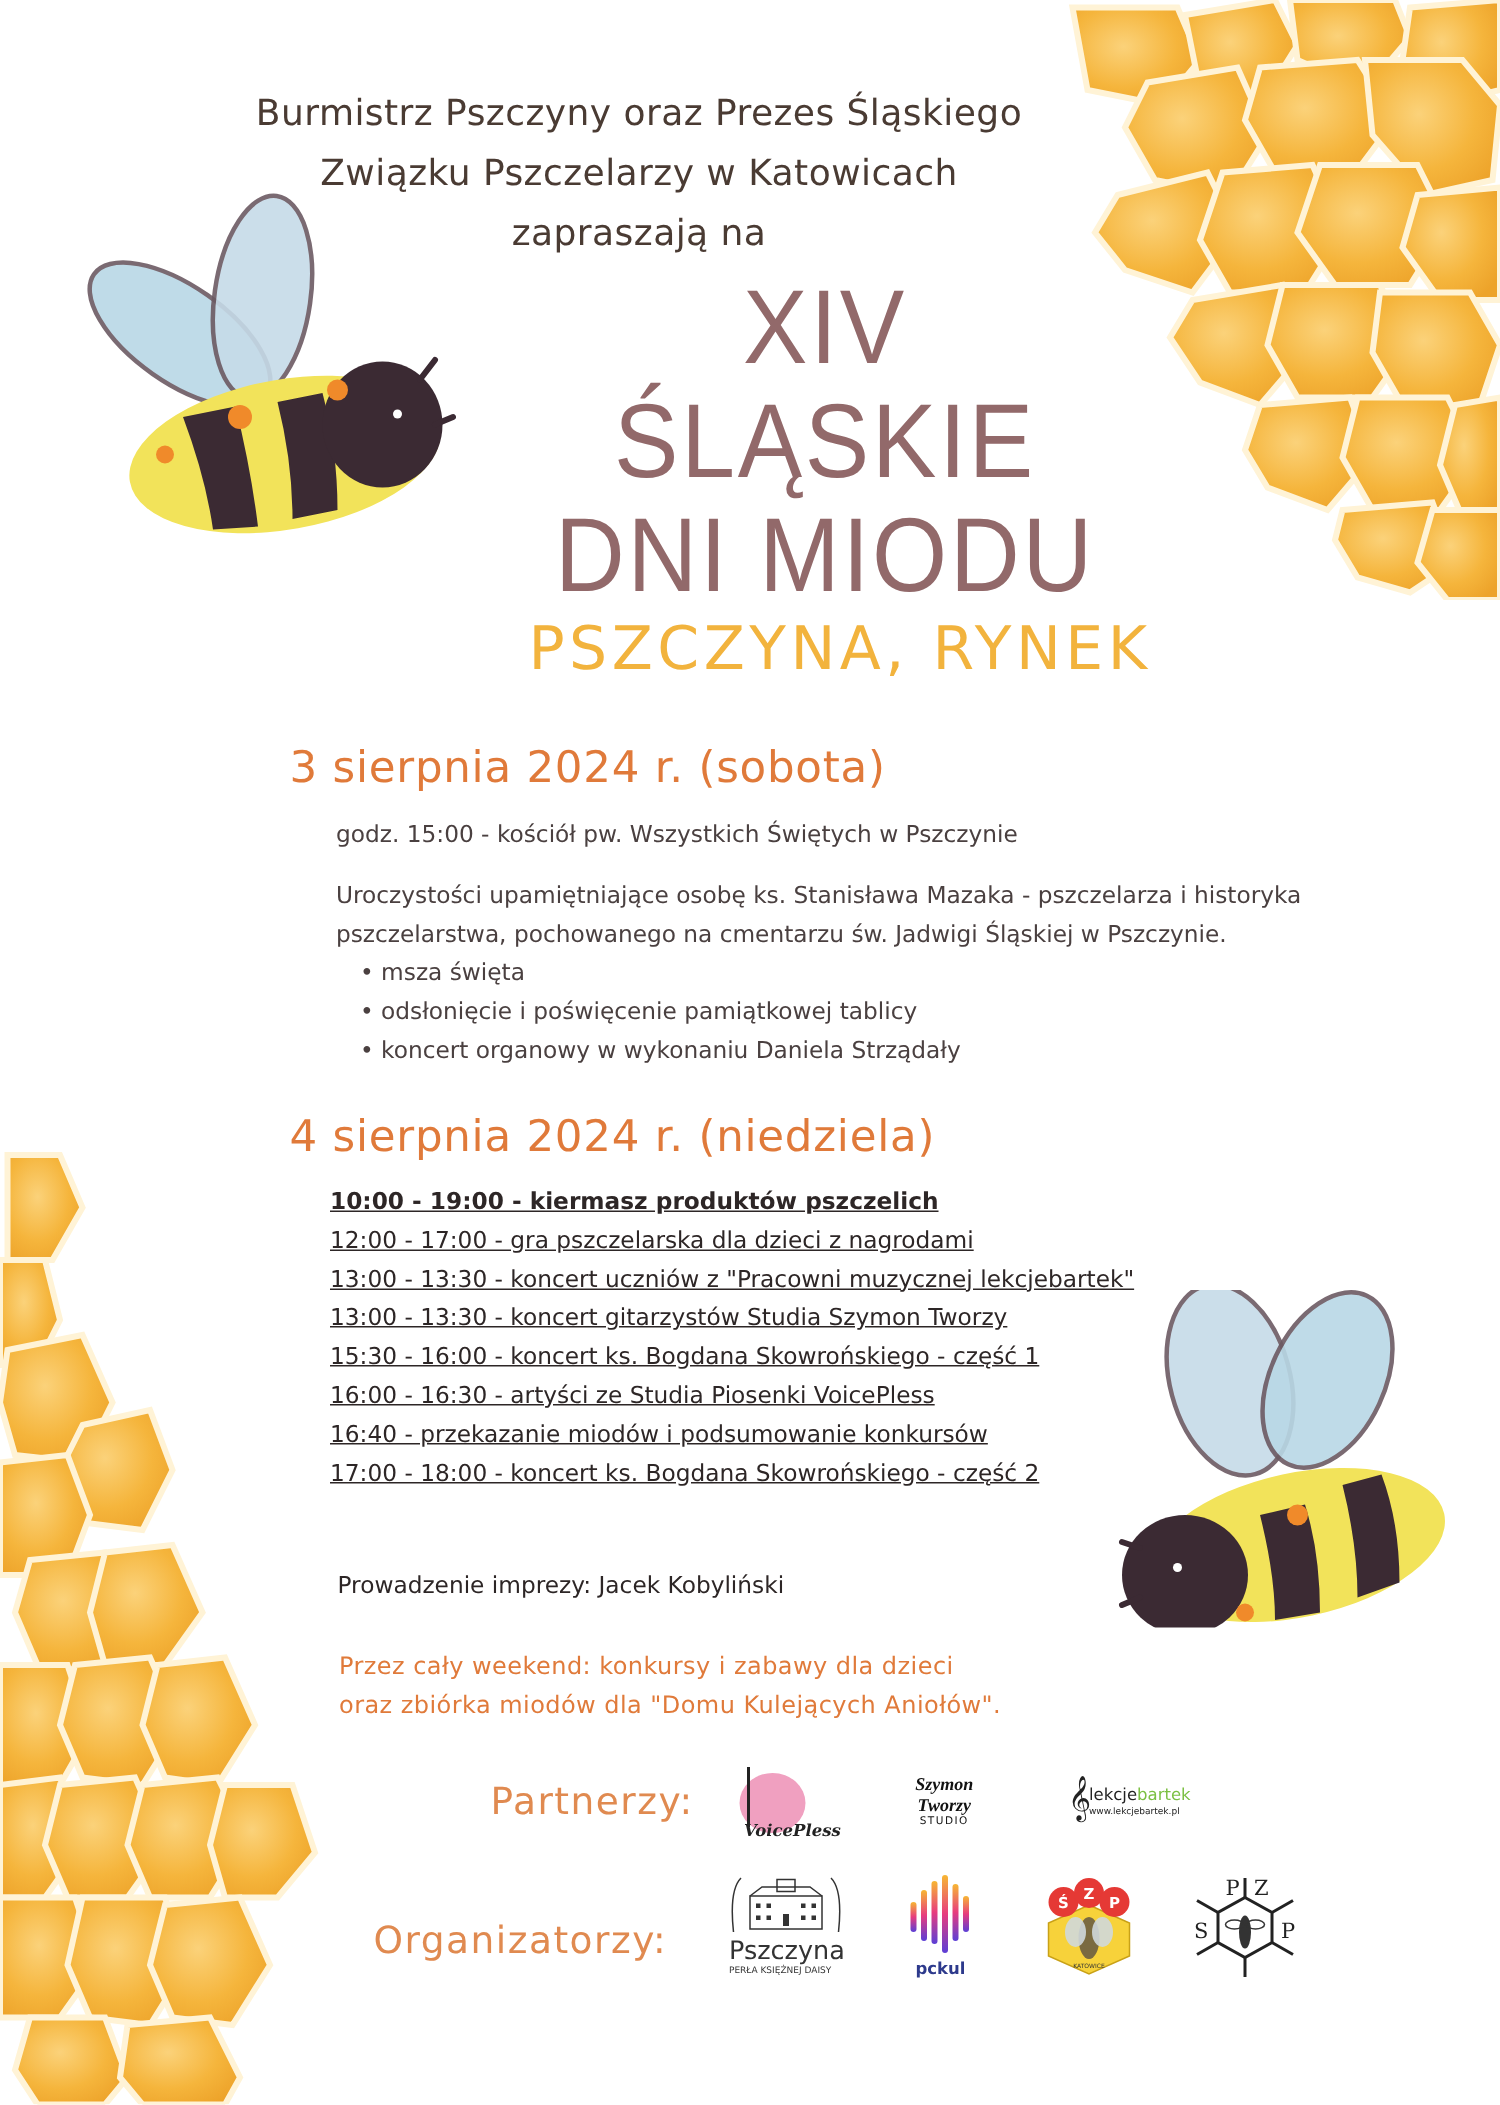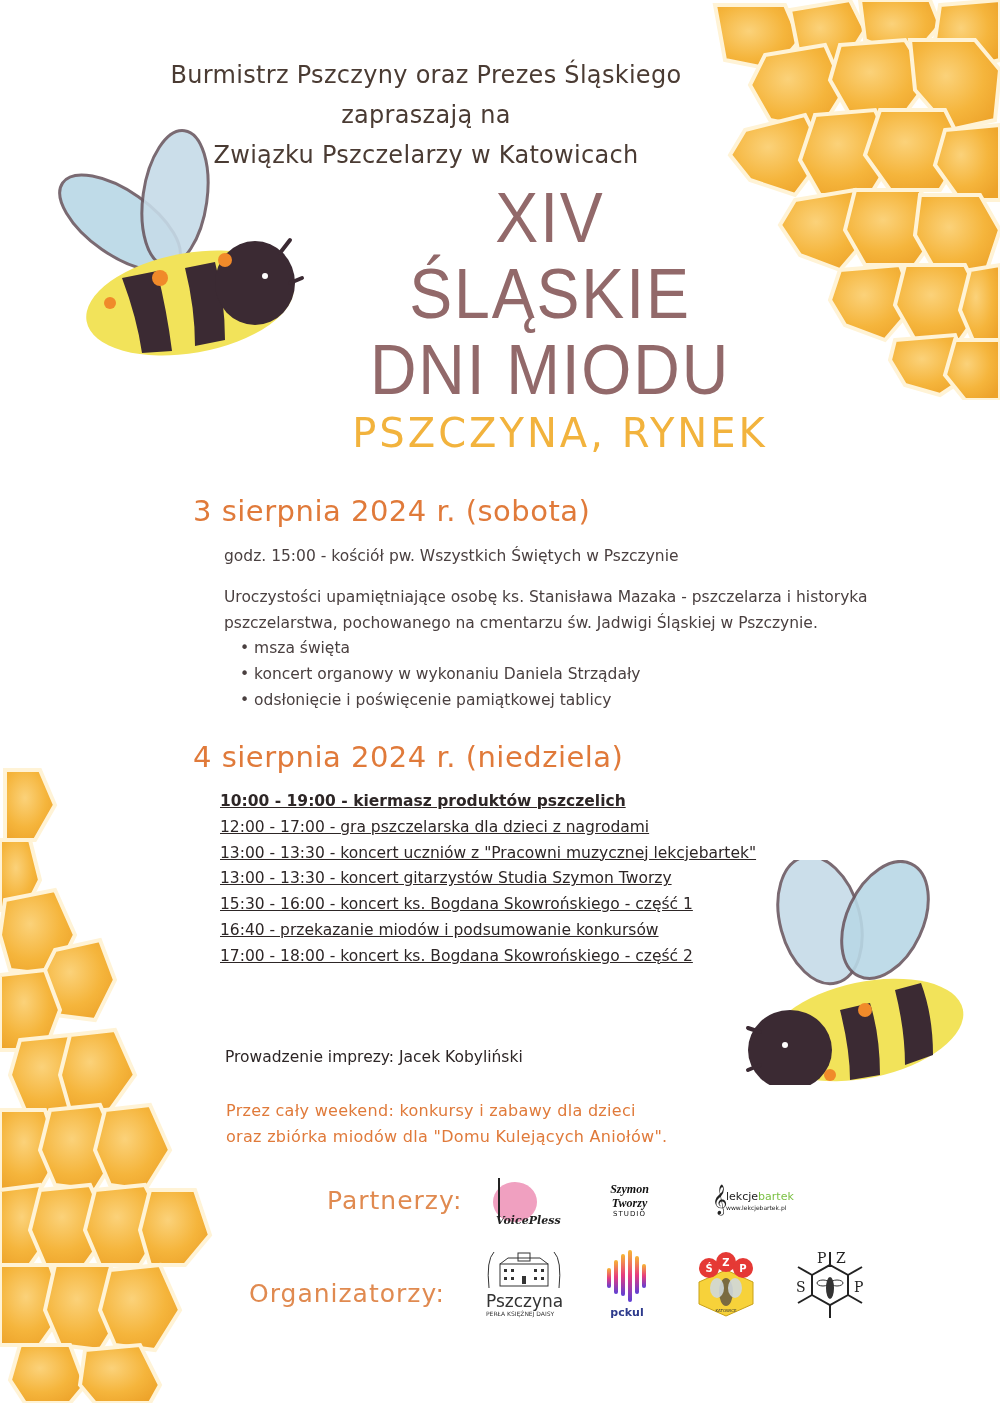--- a/index.html
+++ b/index.html
@@ -106,48 +106,49 @@
   <path d="M150,130 q10,40 10,75 l28,-10 q0,-40 -12,-72z" fill="#3b2a33"></path>
   <circle cx="40" cy="185" r="3" fill="#fff"></circle>
   <line x1="15" y1="172" x2="3" y2="168" stroke="#3b2a33" stroke-width="4" stroke-linecap="round"></line>
   <line x1="15" y1="205" x2="3" y2="210" stroke="#3b2a33" stroke-width="4" stroke-linecap="round"></line>
   <circle cx="120" cy="150" r="7" fill="#f08a2a"></circle>
   <circle cx="85" cy="215" r="6" fill="#f08a2a"></circle>
 </svg>
 
 <div class="abs intro" style="top:55px;">
   <div>Burmistrz Pszczyny oraz Prezes Śląskiego</div>
+  <div>Związku Pszczelarzy w Katowicach</div>
   <div>zapraszają na</div>
-  <div>Związku Pszczelarzy w Katowicach</div>
 </div>
 
 <div class="abs title" style="top:180px;">
   <div>XIV</div>
   <div>ŚLĄSKIE</div>
   <div>DNI MIODU</div>
 </div>
 
 <div class="abs subtitle" style="top:410px;">PSZCZYNA, RYNEK</div>
 
 <div class="abs dayhdr" style="left:193px;top:494px;">3 sierpnia 2024 r. (sobota)</div>
 <div class="abs txt" style="left:224px;top:543px;">godz. 15:00 - kościół pw. Wszystkich Świętych w Pszczynie</div>
 <div class="abs txt" style="left:224px;top:584px;width:700px;">Uroczystości upamiętniające osobę ks. Stanisława Mazaka - pszczelarza i historyka pszczelarstwa, pochowanego na cmentarzu św. Jadwigi Śląskiej w Pszczynie.</div>
 <ul class="abs txt" style="left:240px;top:635px;">
   <li>msza święta</li>
+  <li>odsłonięcie i poświęcenie pamiątkowej tablicy</li>
   <li>koncert organowy w wykonaniu Daniela Strządały</li>
-  <li>odsłonięcie i poświęcenie pamiątkowej tablicy</li>
 </ul>
 
 <div class="abs dayhdr" style="left:193px;top:740px;">4 sierpnia 2024 r. (niedziela)</div>
 <div class="abs sched" style="left:220px;top:789px;">
   <div>10:00 - 19:00 - kiermasz produktów pszczelich</div>
   <div>12:00 - 17:00 - gra pszczelarska dla dzieci z nagrodami</div>
   <div>13:00 - 13:30 - koncert uczniów z "Pracowni muzycznej lekcjebartek"</div>
   <div>13:00 - 13:30 - koncert gitarzystów Studia Szymon Tworzy</div>
   <div>15:30 - 16:00 - koncert ks.  Bogdana Skowrońskiego - część 1</div>
+  <div>16:00 - 16:30 - artyści ze Studia Piosenki VoicePless</div>
   <div>16:40 - przekazanie miodów i podsumowanie konkursów</div>
   <div>17:00 - 18:00 - koncert ks. Bogdana Skowrońskiego - część 2</div>
 </div>
 <div class="abs txt" style="left:225px;top:1044px;color:#2d2626;">Prowadzenie imprezy: Jacek Kobyliński</div>
 
 <div class="abs orange" style="left:226px;top:1098px;">
   <div>Przez cały weekend: konkursy i zabawy dla dzieci</div>
   <div>oraz zbiórka miodów dla "Domu Kulejących Aniołów".</div>
 </div>
 

